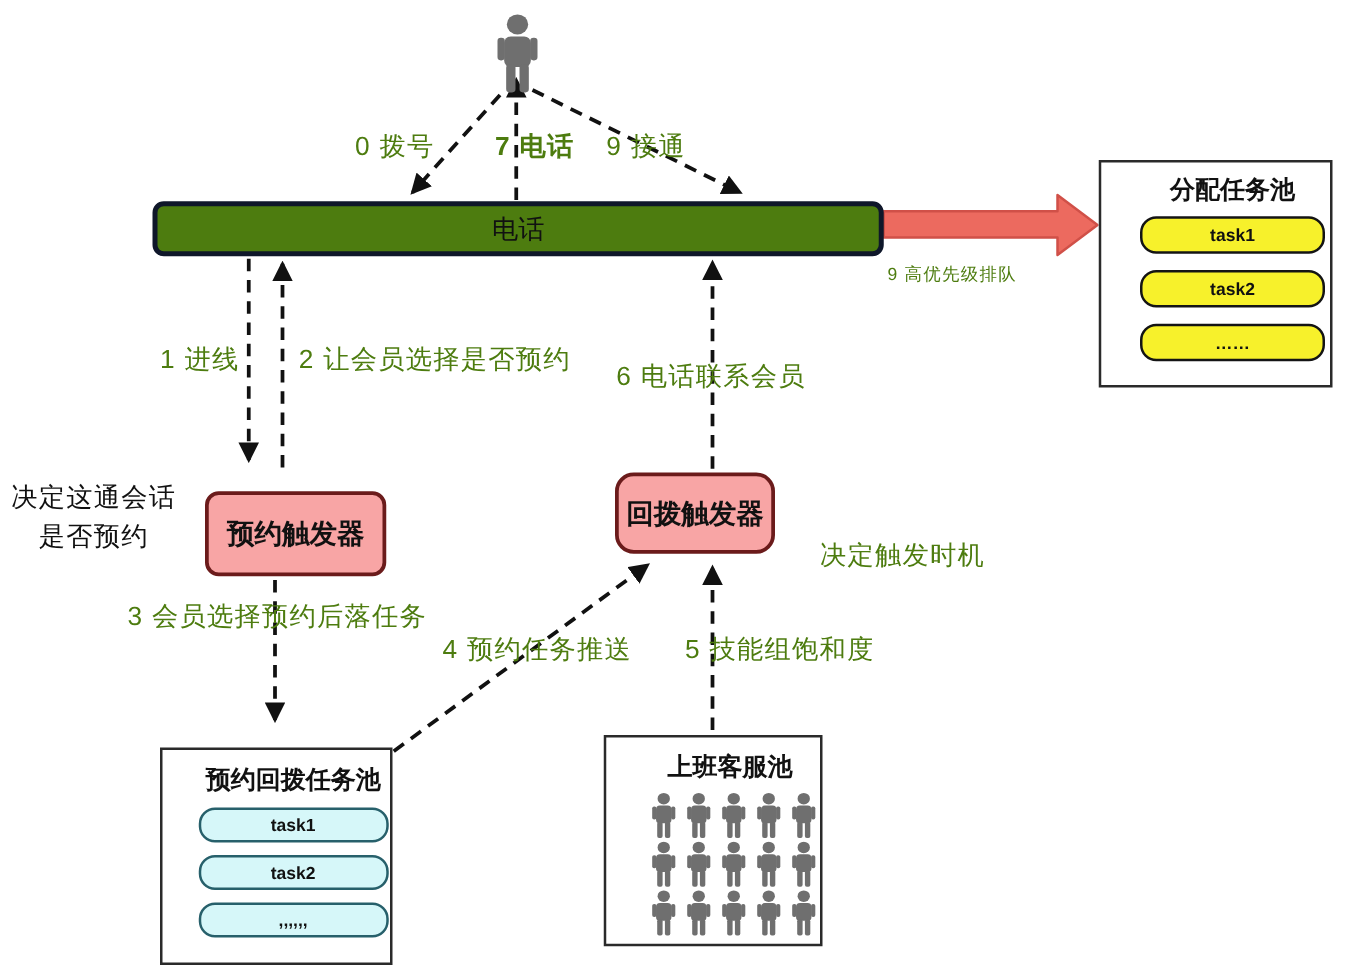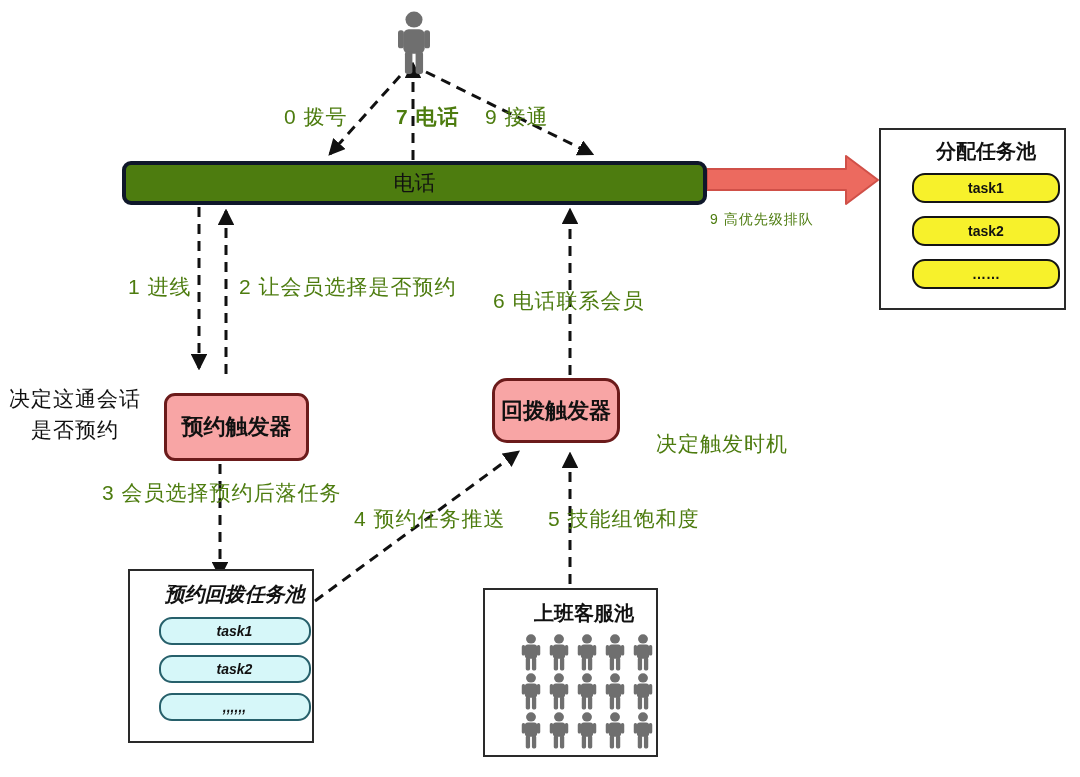--- a/index.html
+++ b/index.html
@@ -106,21 +106,21 @@
   <div class="lbl" style="left:548px;top:505px;">5 技能组饱和度</div>
   <div class="lbl" style="left:710px;top:211px;font-size:14px;">9 高优先级排队</div>
 
   <div class="pool" style="left:879px;top:128px;width:187px;height:182px;">
     <div class="pool-title" style="margin-top:8px;">分配任务池</div>
     <div class="task yellow" style="margin-top:8px;">task1</div>
     <div class="task yellow">task2</div>
     <div class="task yellow">……</div>
   </div>
 
-  <div class="pool" style="left:128px;top:569px;width:186px;height:174px;font-style:italic;">
+  <div class="pool" style="left:128px;top:598px;width:186px;height:174px;">
     <div class="pool-title">预约回拨任务池</div>
     <div class="task cyan" style="margin-top:9px;">task1</div>
     <div class="task cyan" style="margin-top:10px;">task2</div>
     <div class="task cyan" style="margin-top:10px;">,,,,,,</div>
   </div>
 
   <div class="pool" style="left:483px;top:588px;width:175px;height:169px;">
     <div class="pool-title">上班客服池</div>
     <div class="agent-grid">
         <span class="person"><svg viewBox="0 0 40 60">

